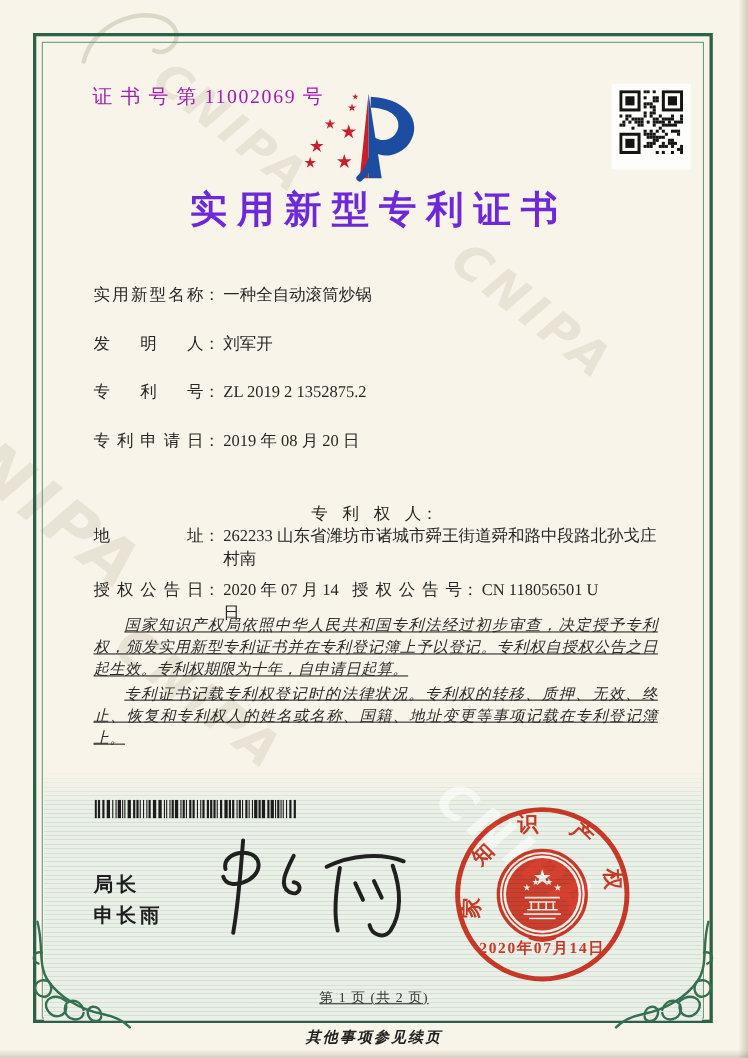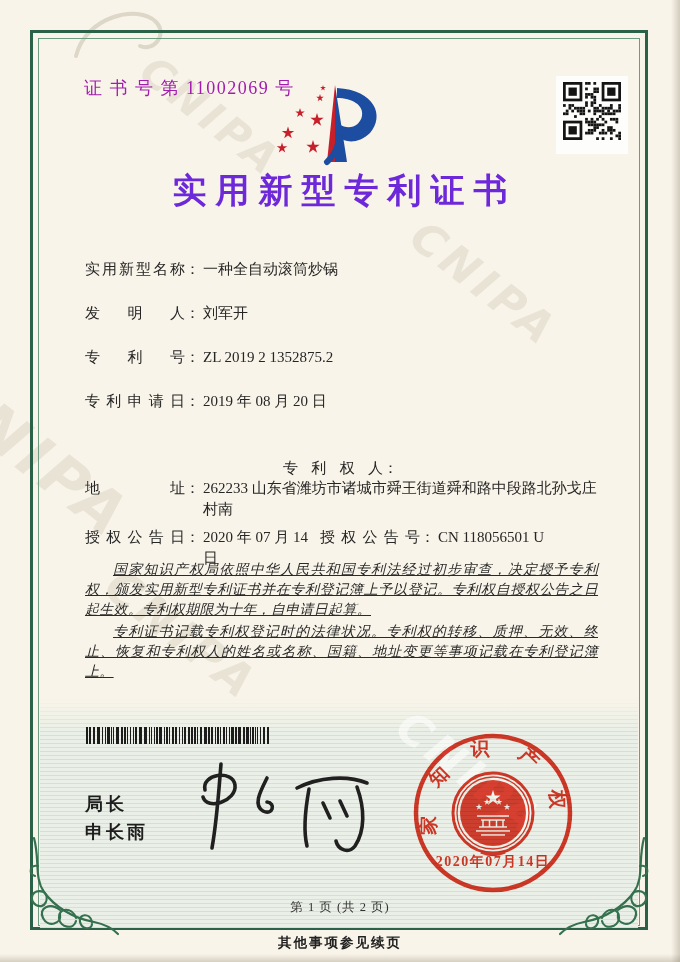--- a/index.html
+++ b/index.html
@@ -30,23 +30,23 @@
   .flabel{display:inline-block;flex:none;width:100px;text-align:justify;text-align-last:justify;}
   .fcolon{flex:none;margin-right:3px;}
   .fvalue{flex:1;}
   .body-text{position:absolute;left:85px;top:560px;width:513px;font-size:14px;
         line-height:20px;text-align:justify;color:#2a2a2a;font-style:italic;}
   .body-text p{margin:0 0 2px 0;text-indent:2em;letter-spacing:.3px;text-decoration:underline;}
   .qr-wrap{position:absolute;left:556px;top:76px;width:72px;height:78px;background:#fdfdfb;
         display:flex;align-items:flex-start;justify-content:center;padding-top:6px;box-sizing:border-box;}
   .director{position:absolute;left:85px;font-size:18px;font-weight:600;letter-spacing:3px;color:#1e1e1e;}
   .page-info{position:absolute;left:0;top:899px;width:680px;text-align:center;
-        font-size:12.5px;letter-spacing:1px;color:#333;}
+        font-size:12.5px;letter-spacing:1px;color:#333;text-decoration:underline;}
   .foot-note{position:absolute;left:0;top:934px;width:680px;text-align:center;
-        font-size:13.5px;font-weight:700;letter-spacing:2px;color:#222;}
+        font-size:13.5px;font-weight:700;letter-spacing:2px;color:#222;font-style:italic;}
   .seal-wrap{position:absolute;left:394px;top:714px;width:198px;height:198px;
         mix-blend-mode:multiply;opacity:.92;}
   svg{display:block;}
 </style>
 </head>
 <body>
 
 <div class="page">
 
   <svg style="position:absolute;left:68px;top:0;" width="110" height="62" viewBox="0 0 110 62">

